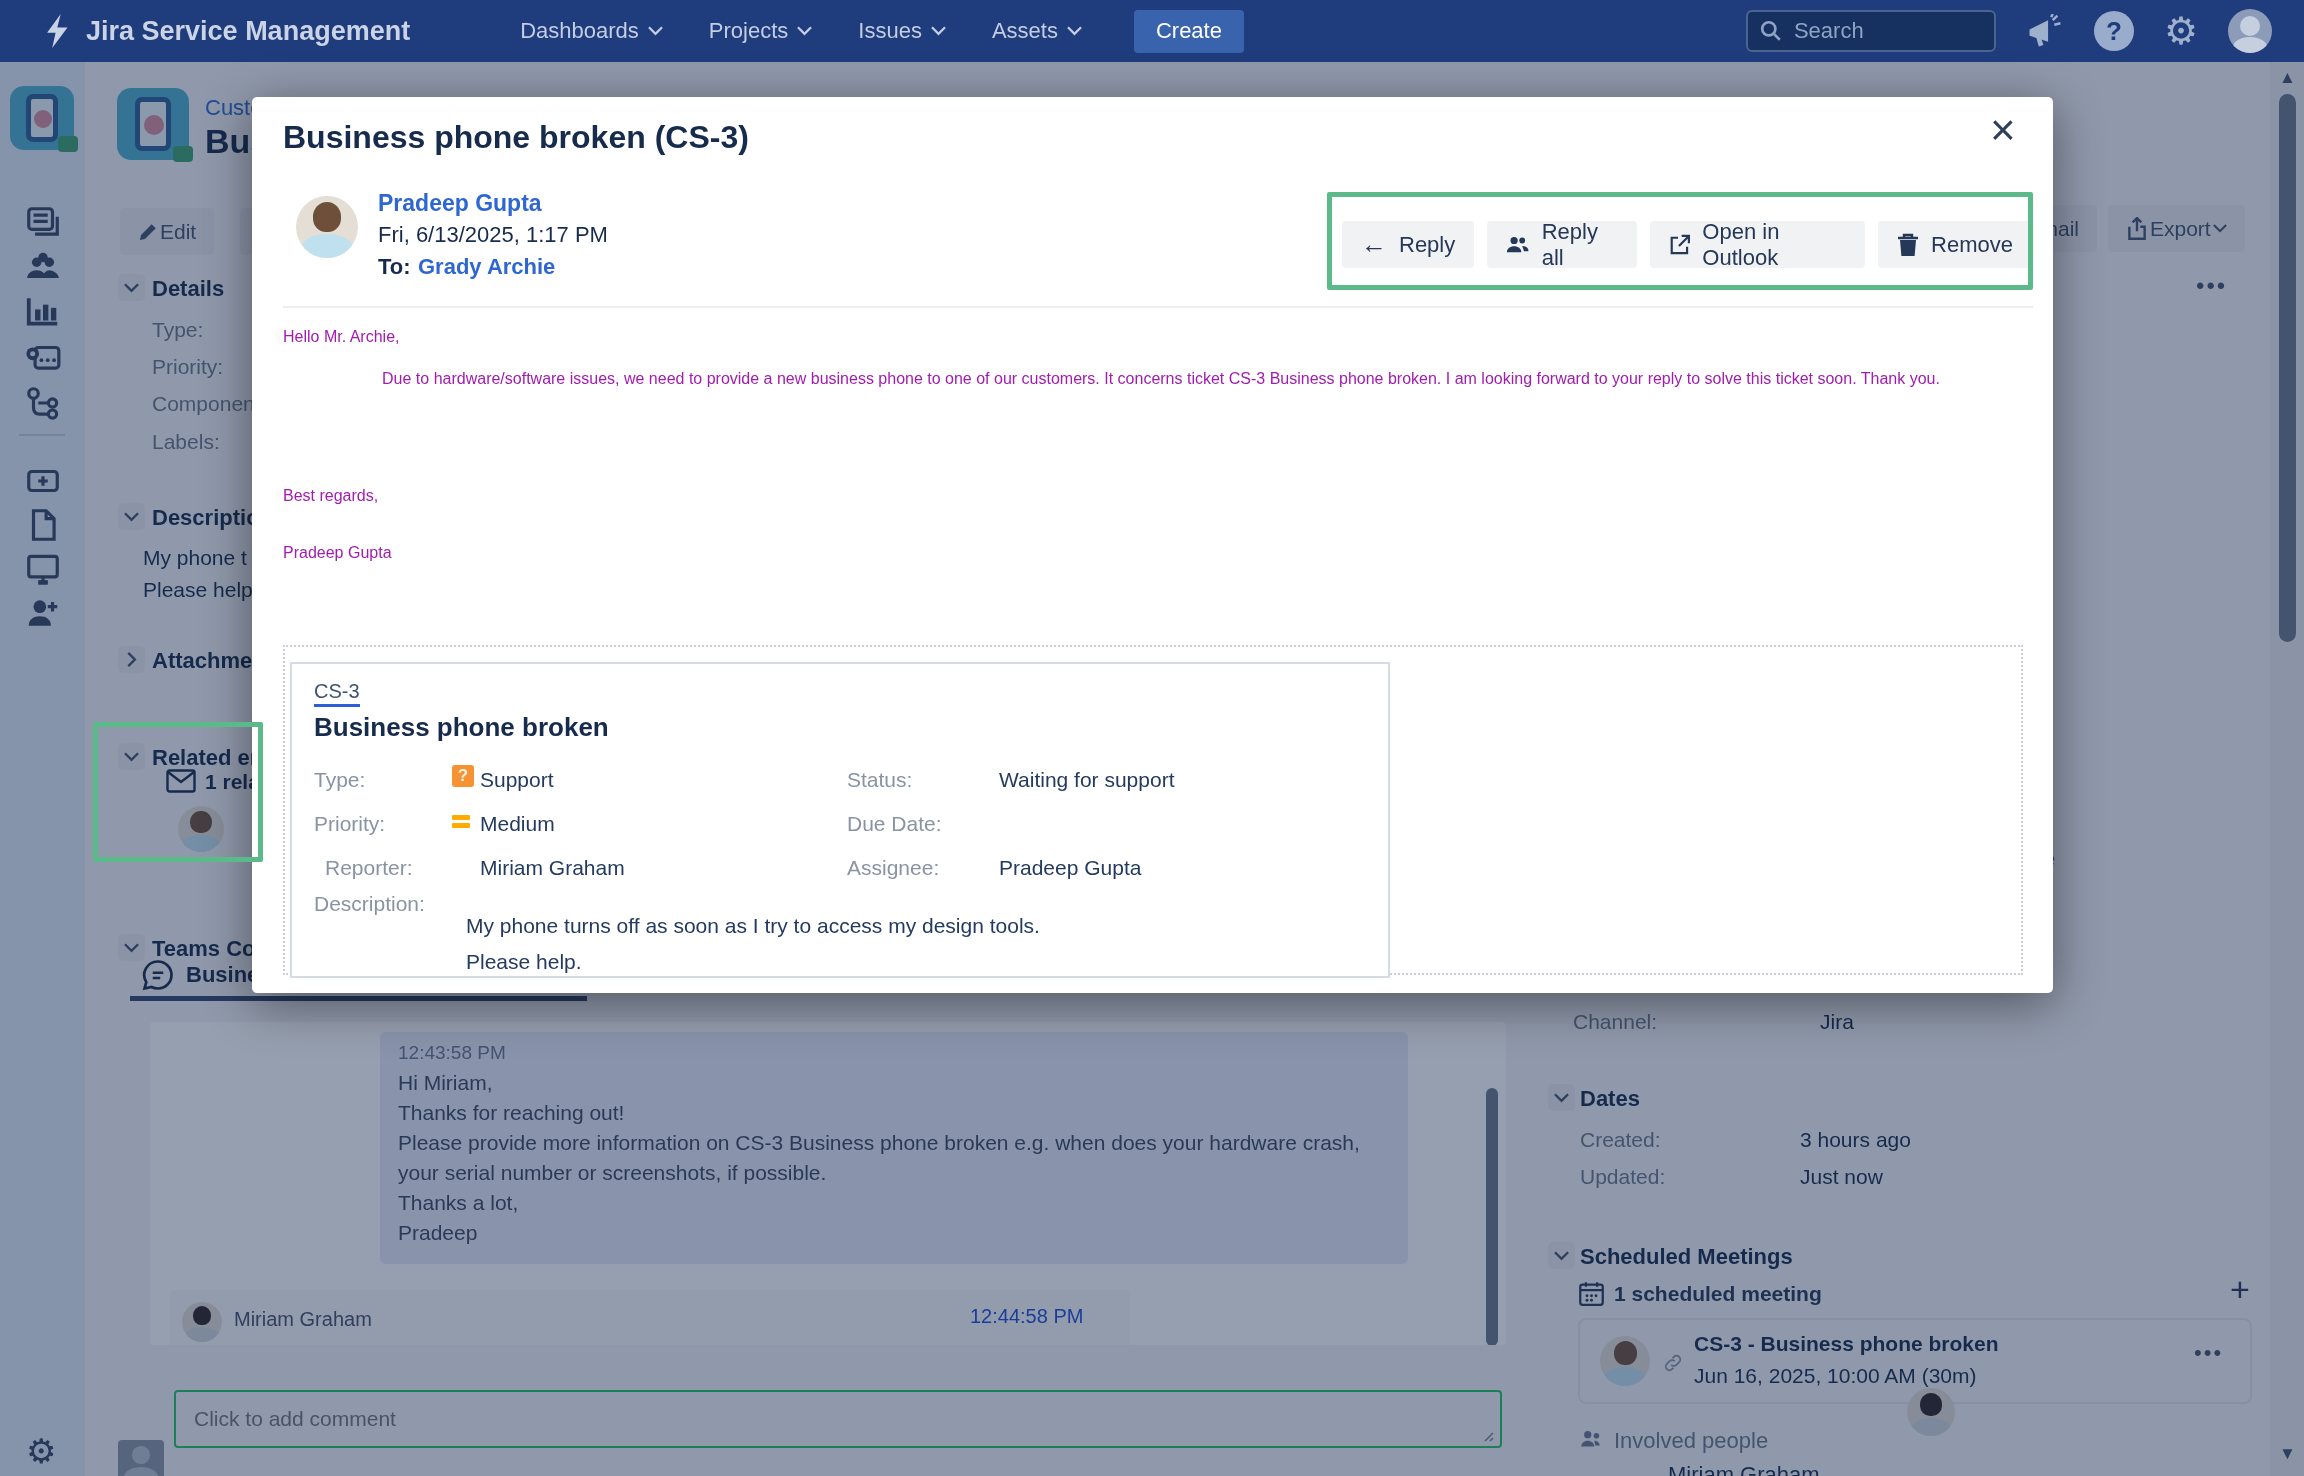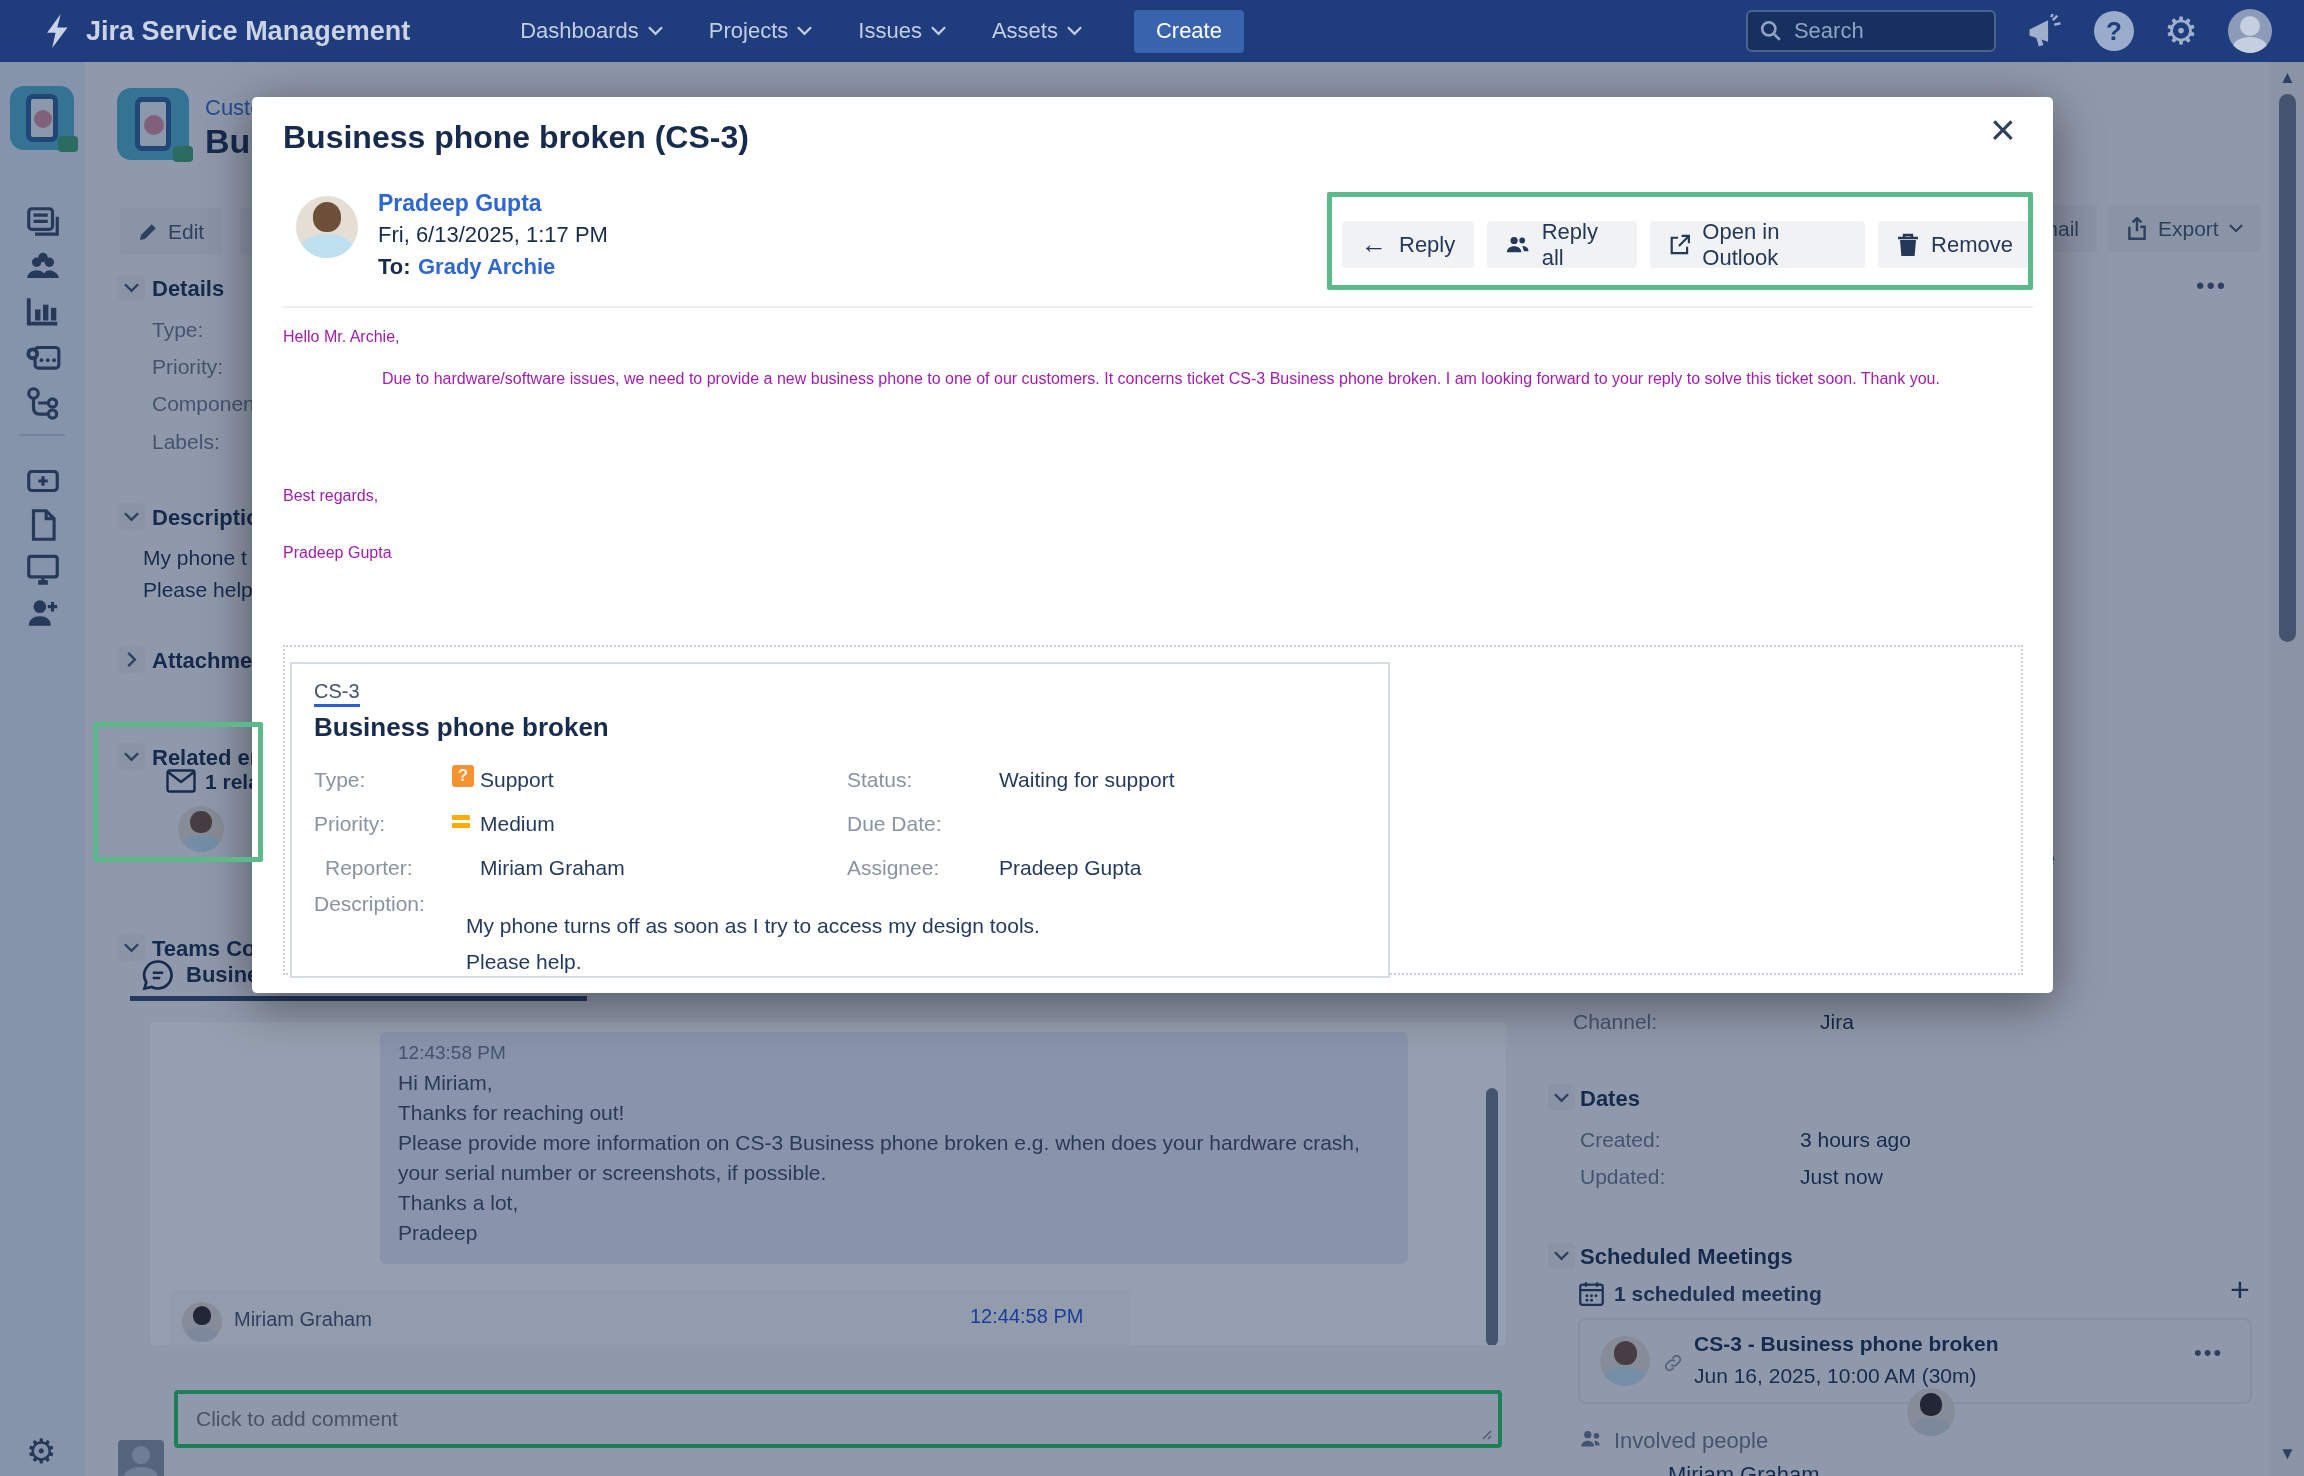--- a/index.html
+++ b/index.html
@@ -32,21 +32,21 @@
   .proj-badge .pbadge{position:absolute;right:-4px;bottom:-2px;width:20px;height:16px;border-radius:4px;background:#3DA06F;}
   .side-ic{position:absolute;left:24px;width:38px;height:38px;color:#344563;}
   .side-divider{position:absolute;left:19px;top:372px;width:46px;height:2px;background:#C1CBDD;}
 
   
   .lbl{font-size:21px;color:#6B778C;}
   .val{font-size:21px;color:#172B4D;}
   .sec-h{font-size:22px;font-weight:700;color:#172B4D;}
   .chevbox{width:27px;height:27px;background:#EBECF0;border-radius:5px;display:flex;align-items:center;justify-content:center;color:#42526E;}
   .link{color:#2E67D1;}
-  .gbtn{background:#EBECF0;border-radius:4px;height:47px;display:inline-flex;align-items:center;gap:10px;padding:0 18px;font-size:21px;color:#42526E;text-align:right;}
+  .gbtn{background:#EBECF0;border-radius:4px;height:47px;display:inline-flex;align-items:center;gap:2px;padding:0 18px;font-size:21px;color:#42526E;text-align:right;}
 
   
   .chat-card{position:absolute;left:150px;top:1022px;width:1356px;height:323px;background:#FFFFFF;border-radius:4px;overflow:hidden;}
   .bubble{position:absolute;left:230px;top:10px;width:1028px;height:232px;background:#E8EBFA;border-radius:6px;padding:10px 18px;}
   .bubble .t{font-size:19px;color:#6B778C;margin-bottom:4px;}
   .bubble .ln{font-size:21px;color:#3B475E;line-height:30px;}
   .reply-row{position:absolute;left:20px;top:268px;width:960px;height:70px;background:#FAFAFC;border-radius:4px;}
   .chat-thumb{position:absolute;left:1336px;top:66px;width:12px;height:258px;background:#6B7689;border-radius:7px;}
 
   
@@ -286,21 +286,21 @@
       </div>
       <div class="reply-row">
         <div class="photo f abs" style="left:12px;top:12px;width:40px;height:40px;"></div>
         <span class="abs" style="left:64px;top:18px;font-size:20px;color:#44506B;">Miriam Graham</span>
         <span class="abs" style="left:800px;top:15px;font-size:20px;color:#1d4ed8;">12:44:58 PM</span>
       </div>
       <div class="chat-thumb"></div>
     </div>
 
     <div class="abs ph-sq" style="left:118px;top:1394px;width:46px;height:46px;"></div>
-    <div class="abs" style="left:174px;top:1390px;width:1328px;height:58px;border:4px solid #22c55e;border-radius:4px;background:#F4F5F7;display:flex;align-items:center;padding:0 16px;">
+    <div class="abs" style="left:174px;top:1390px;width:1328px;height:58px;border:2px solid #22c55e;border-radius:4px;background:#F4F5F7;display:flex;align-items:center;padding:0 16px;">
       <input type="text" style="border: none; outline: none; background: transparent; font-size: 21px; color: rgb(68, 80, 107); width: 1200px;" placeholder="Click to add comment">
       <svg class="abs" style="right:6px;bottom:4px;" width="14" height="14" viewBox="0 0 14 14">
           <path d="M13 5L5 13M13 10l-3 3" stroke="#7D8798" stroke-width="1.6"></path>
         </svg>
     </div>
 
     <span class="abs gbtn" style="left:1985px;top:205px;width:112px;justify-content:flex-end;">mail</span>
     <span class="abs gbtn" style="left:2108px;top:205px;">
         <svg width="22" height="24" viewBox="0 0 20 22">
           <path d="M10 1v12M6 5l4-4 4 4" stroke="#42526E" stroke-width="2.2" fill="none"></path>

